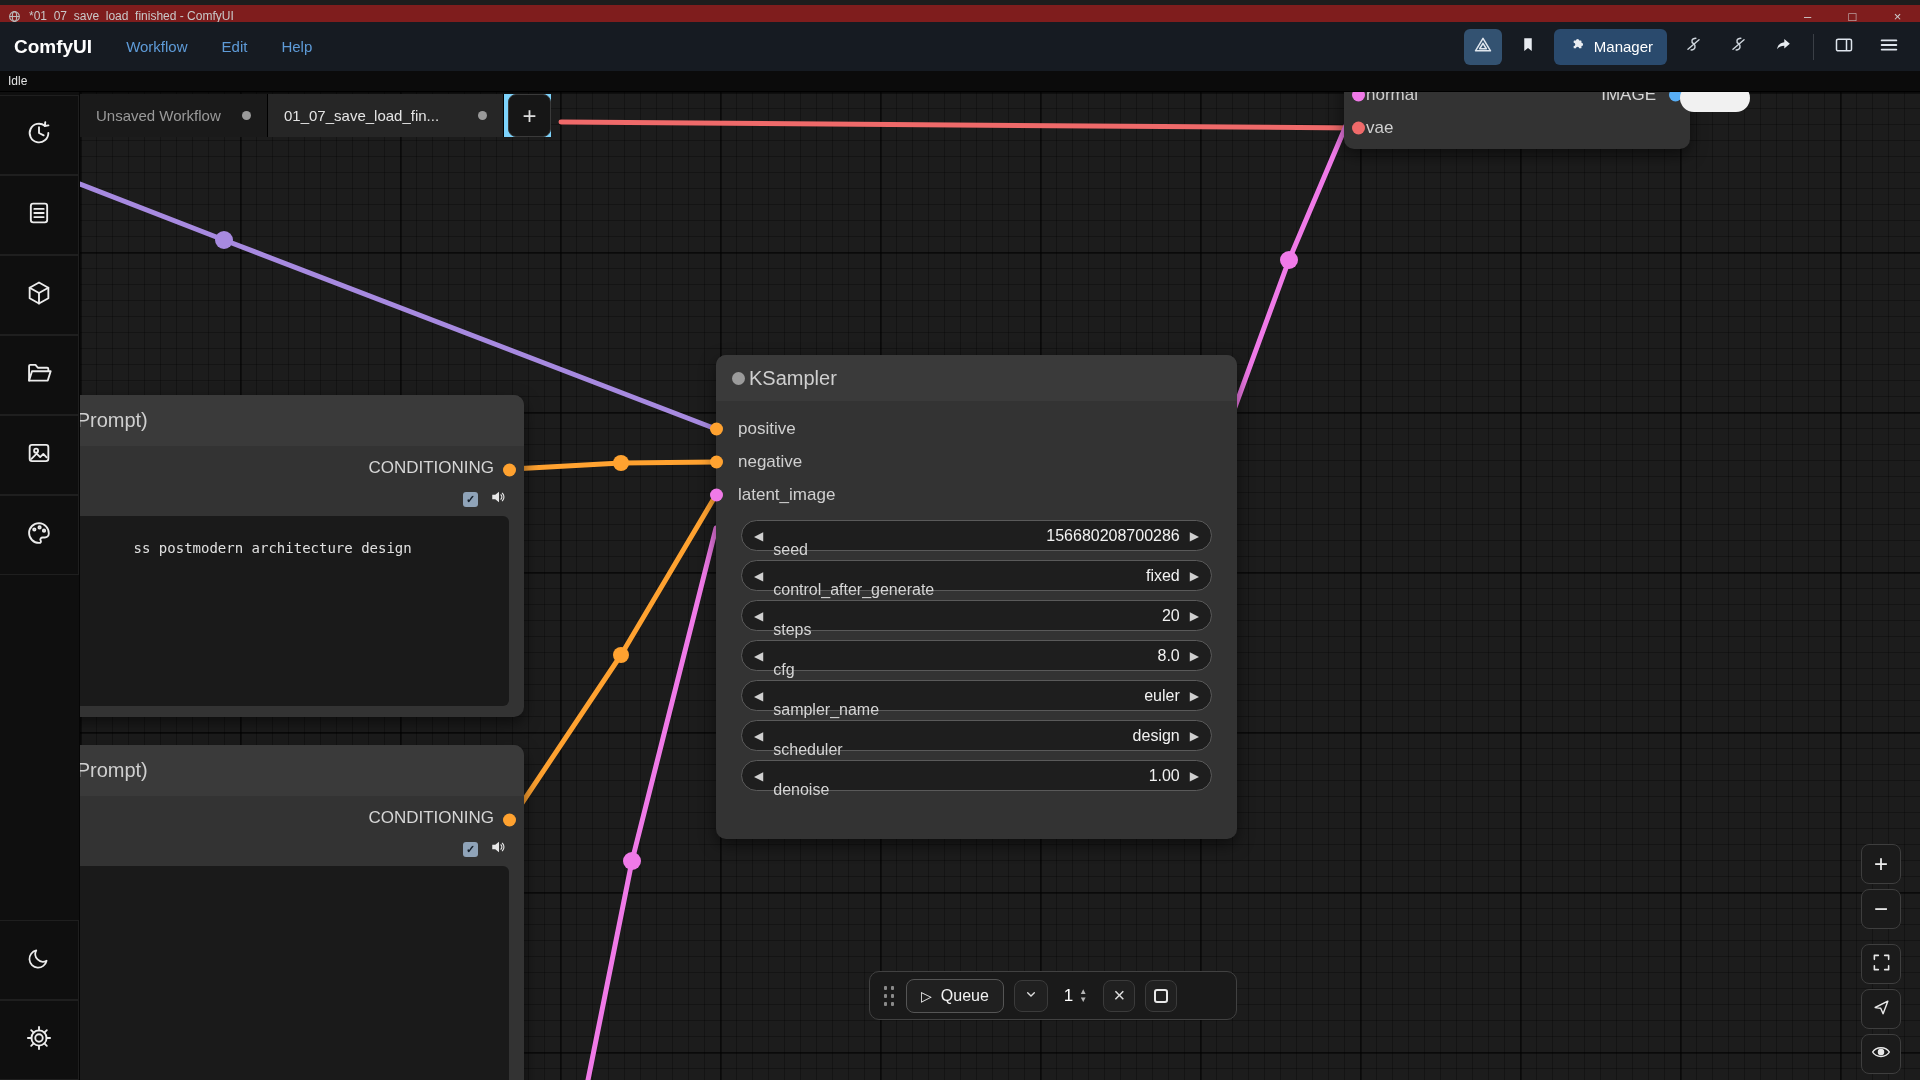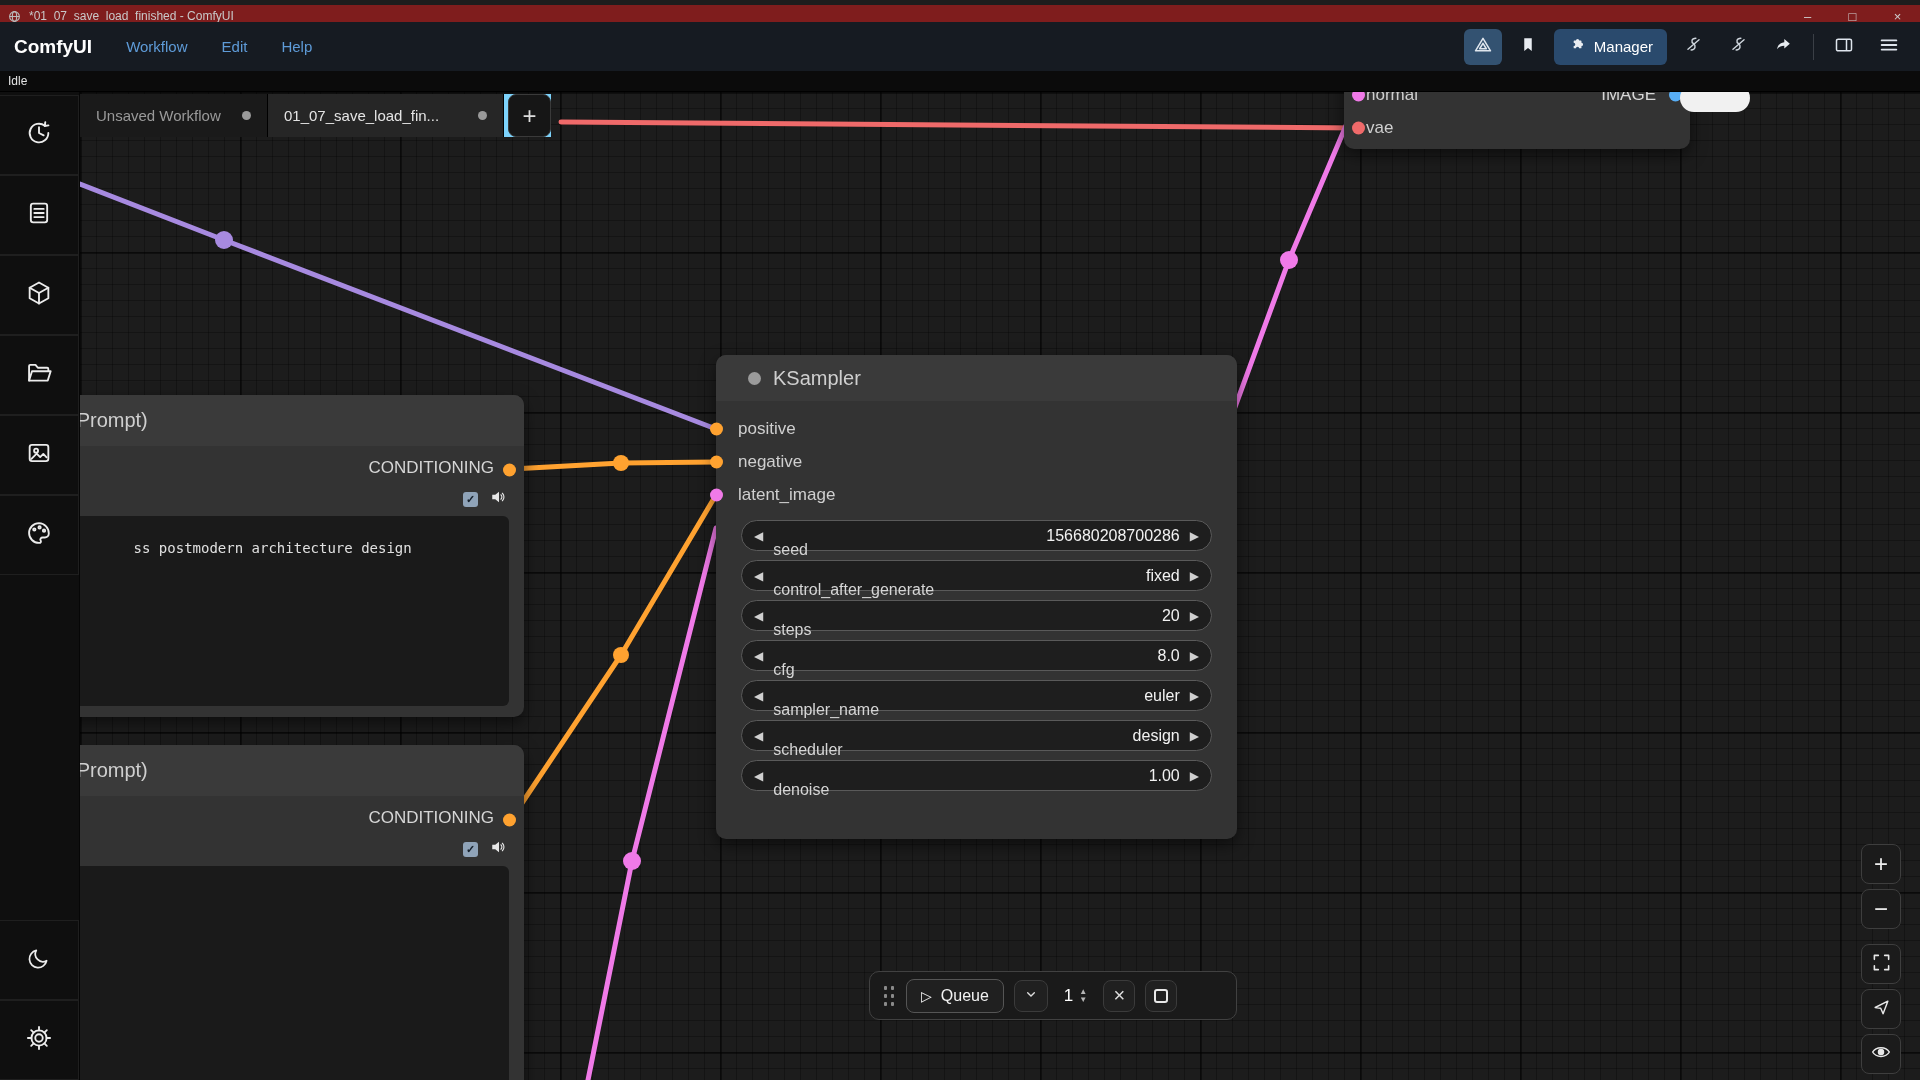--- a/index.html
+++ b/index.html
@@ -61,21 +61,21 @@
       linear-gradient(rgba(0,0,0,0.30) 1px, transparent 1px),
       linear-gradient(90deg, rgba(0,0,0,0.30) 1px, transparent 1px),
       linear-gradient(rgba(0,0,0,0.45) 2px, transparent 2px),
       linear-gradient(90deg, rgba(0,0,0,0.45) 2px, transparent 2px);
     background-size:16px 16px,16px 16px,160px 160px,160px 160px;}
   #links{position:absolute;left:0;top:0;z-index:1;}
   #links polyline,#links line{fill:none;stroke-width:5;stroke-linecap:round;stroke-linejoin:round;}
 
   .node{position:absolute;background:#333;border-radius:10px;box-shadow:0 6px 16px rgba(0,0,0,.55);z-index:2;}
   .node-header{height:46px;background:#3a3a3a;border-radius:10px 10px 0 0;display:flex;align-items:center;
-    padding:0 32px;gap:12px;font-size:20px;color:#cfcfcf;}
+    padding:0 16px;gap:4px;font-size:20px;color:#cfcfcf;}
   .status-dot{width:13px;height:13px;border-radius:50%;background:#9b9b9b;flex:none;}
   .io-row{position:relative;height:33px;display:flex;align-items:center;font-size:17px;color:#cfcfcf;padding-left:22px;}
   .slot-dot{position:absolute;width:13px;height:13px;border-radius:50%;top:50%;transform:translateY(-50%);}
   .slot-dot.in{left:-6px;}
   .slot-dot.in.inset{left:8px;}
   .slot-dot.out{right:4px;}
   .out-label{position:absolute;right:26px;color:#d6d6d6;}
   .dot-model{background:var(--model-link);}
   .dot-cond{background:var(--conditioning-link);}
   .dot-latent{background:var(--latent-link);}

